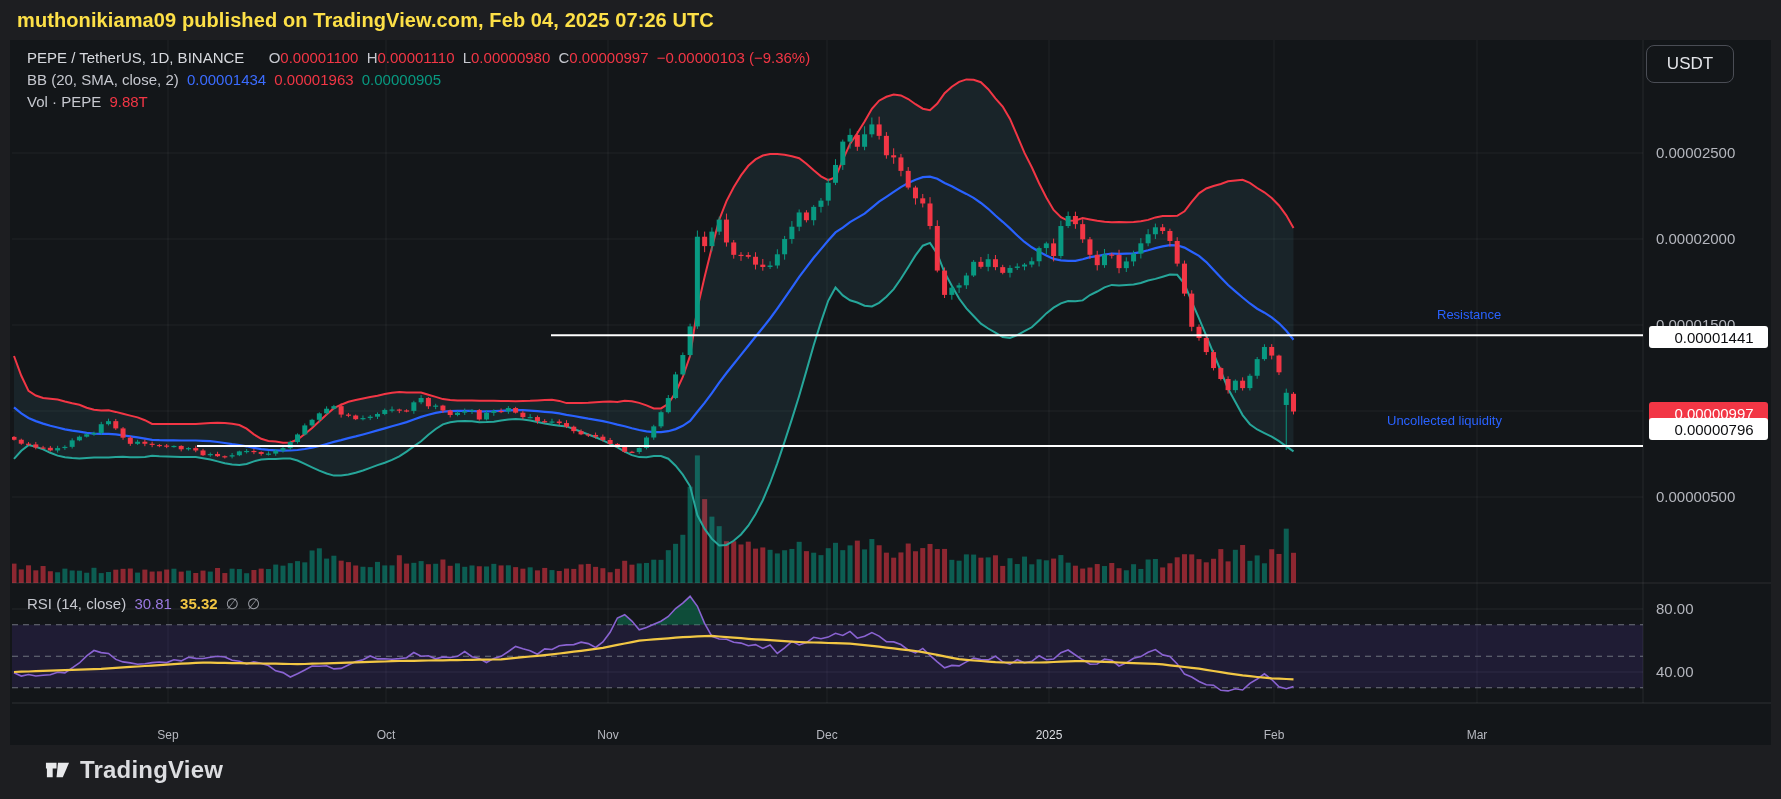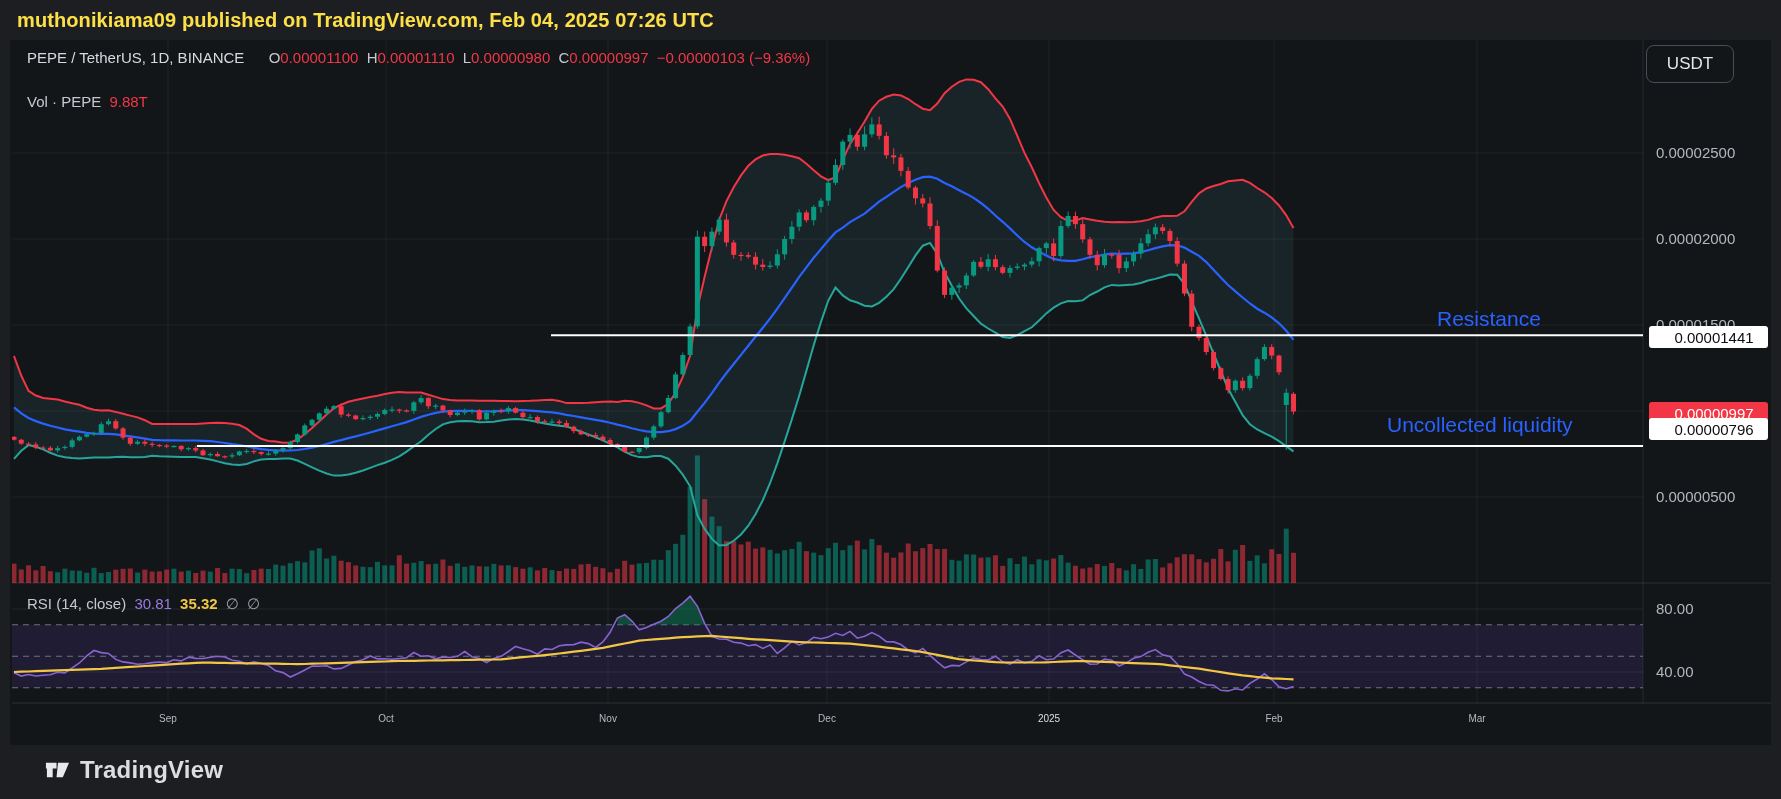--- a/index.html
+++ b/index.html
@@ -15,22 +15,22 @@
   .l-null{color:#9a9da4;}
   .gap{display:inline-block;width:8px;}
   #usdt-btn{position:absolute;left:1636px;top:5px;width:88px;height:38px;border:1px solid #4a4d55;
     border-radius:8px;color:#e4e5e9;font-size:17px;display:flex;align-items:center;justify-content:center;
     background:transparent;cursor:pointer;z-index:6;}
   .axis-price{position:absolute;left:1646px;width:120px;font-size:15px;color:#b4b6bd;z-index:2;}
   .pricebox{position:absolute;left:1639px;width:108px;height:22px;border-radius:3px;font-size:15px;
     display:flex;align-items:center;justify-content:center;z-index:4;padding-left:11px;}
   .pb-white{background:#ffffff;color:#0c0d10;}
   .pb-red{background:#f23645;color:#ffffff;}
-  .anno{position:absolute;font-size:21px;color:#2962ff;z-index:3;white-space:nowrap;}
-  .month{position:absolute;top:673px;font-size:10px;color:#b6b8bf;transform:translateX(-50%);z-index:2;}
+  .anno{position:absolute;font-size:13px;color:#2962ff;z-index:3;white-space:nowrap;}
+  .month{position:absolute;top:688px;font-size:12px;color:#b6b8bf;transform:translateX(-50%);z-index:2;}
   .month.year{color:#dcdee3;}
   #footer{position:absolute;left:0;top:745px;width:1781px;height:54px;background:#1d1e21;}
   #tv-logo{position:absolute;left:44px;top:11px;display:flex;align-items:center;}
   #tv-logo .word{color:#dcdde0;font-size:24px;font-weight:700;margin-left:9px;letter-spacing:.2px;}
 </style>
 </head>
 <body>
 
 <div class="hdr">muthonikiama09 published on TradingView.com, Feb 04, 2025 07:26 UTC</div>
 
@@ -622,20 +622,26 @@
 
   <div class="legend" style="top:9px;">
     <span>PEPE / TetherUS, 1D, BINANCE</span>
     <span class="gap"></span>
     <span class="l-dim">O</span><span class="l-red" style="margin-left:-4px">0.00001100</span>
     <span class="l-dim">H</span><span class="l-red" style="margin-left:-4px">0.00001110</span>
     <span class="l-dim">L</span><span class="l-red" style="margin-left:-4px">0.00000980</span>
     <span class="l-dim">C</span><span class="l-red" style="margin-left:-4px">0.00000997</span>
     <span class="l-red">−0.00000103 (−9.36%)</span>
   </div>
+  <div class="legend" style="top:31px;">
+    <span class="l-dim">BB (20, SMA, close, 2)</span>
+    <span class="l-blue">0.00001434</span>
+    <span class="l-red">0.00001963</span>
+    <span class="l-green">0.00000905</span>
+  </div>
   <div class="legend" style="top:53px;">
     <span class="l-dim">Vol · PEPE</span>
     <span class="l-red">9.88T</span>
   </div>
   <div class="legend" style="top:555px;">
     <span class="l-dim">RSI (14, close)</span>
     <span class="l-purple">30.81</span>
     <span class="l-yellow">35.32</span>
     <span class="l-null">∅</span>
     <span class="l-null">∅</span>

